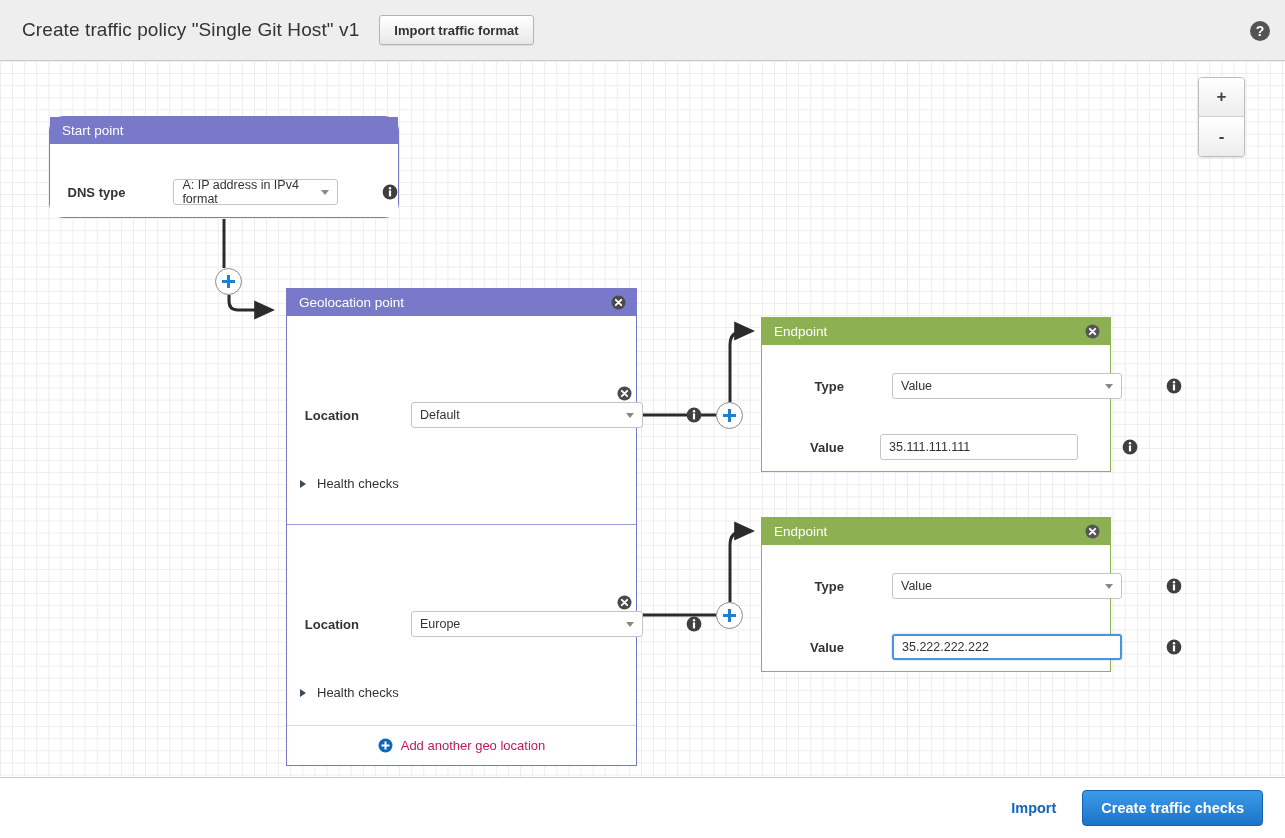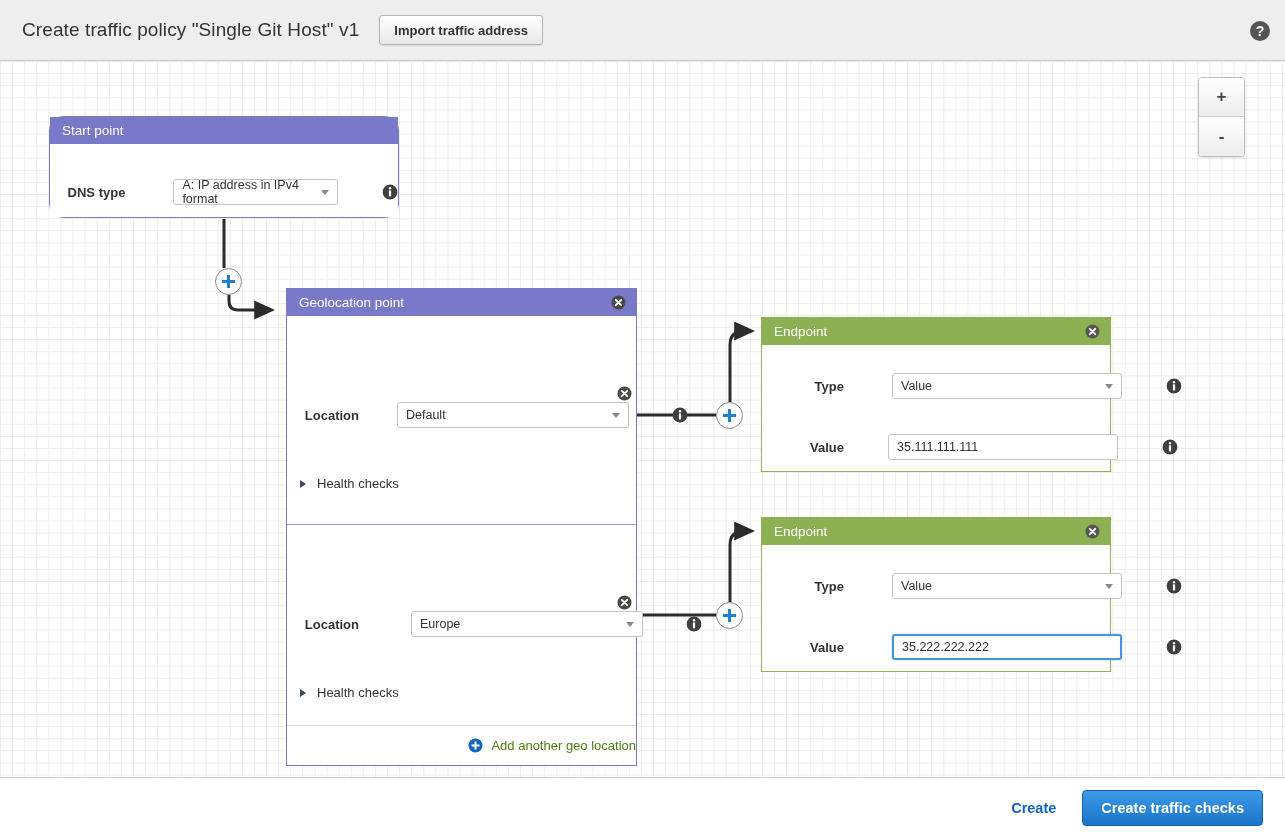--- a/index.html
+++ b/index.html
@@ -150,23 +150,23 @@
     border-top: 4.5px solid transparent;
     border-bottom: 4.5px solid transparent;
     border-left: 6px solid #3d4a5c;
     margin-right: 11px;
   }
 
   
   .add-geo {
     border-top: 1px solid #d6d6e6;
     height: 40px;
-    display: flex; align-items: center; justify-content: flex-end;
+    display: flex; align-items: center; justify-content: center;
     gap: 8px;
-    color: #4d7c0f;
+    color: #be185d;
     font-size: 13px;
     cursor: pointer;
   }
 
   
   .plus-node {
     position: absolute;
     width: 27px; height: 27px;
     border-radius: 50%;
     background: #ffffff;
@@ -201,21 +201,21 @@
     border-radius: 4px;
     cursor: pointer;
     white-space: nowrap;
   }
 </style>
 </head>
 <body>
 
 <div id="topbar">
   <div id="page-title">Create traffic policy "Single Git Host" v1</div>
-  <button id="import-btn">Import traffic address</button>
+  <button id="import-btn">Import traffic format</button>
   <span id="help-icon">
     <svg width="22" height="22" viewBox="0 0 22 22">
       <circle cx="11" cy="11" r="10" fill="#545454"></circle>
       <text x="11" y="16" font-family="Liberation Sans, sans-serif" font-size="14" font-weight="bold" fill="#ffffff" text-anchor="middle">?</text>
     </svg>
   </span>
 </div>
 
 <div id="canvas">
 
@@ -284,21 +284,21 @@
 
     <div class="node-body" style="height:209px; position:relative; border-bottom:1px solid #9a9ad4;">
       <span class="ico close-ico" style="position:absolute; right:4px; top:70px;">
         <svg width="15" height="15" viewBox="0 0 15 15">
           <circle cx="7.5" cy="7.5" r="7" fill="#4a4a4a"></circle>
           <path d="M4.8,4.8 L10.2,10.2 M10.2,4.8 L4.8,10.2" stroke="#ffffff" stroke-width="1.9" stroke-linecap="round"></path>
         </svg>
       </span>
       <div class="row" style="position:absolute; left:0; top:99px; transform:translateY(-50%);">
         <div class="lbl" style="width:72px;">Location</div>
-        <div class="select" style="margin-left:2px; width:232px;">
+        <div class="select" style="margin-left:16px; width:232px;">
           <span>Default</span>
           <span class="caret"></span>
         </div>
         <span class="ico info-ico" style="margin-left:7px;">
           <svg width="16" height="16" viewBox="0 0 16 16">
             <circle cx="8" cy="8" r="7.4" fill="#3f3f3f"></circle>
             <circle cx="8" cy="4.3" r="1.2" fill="#ffffff"></circle>
             <rect x="6.9" y="6.4" width="2.2" height="6" fill="#ffffff"></rect>
           </svg>
         </span>
@@ -378,21 +378,21 @@
         <span class="ico info-ico" style="margin-left:8px;">
           <svg width="16" height="16" viewBox="0 0 16 16">
             <circle cx="8" cy="8" r="7.4" fill="#3f3f3f"></circle>
             <circle cx="8" cy="4.3" r="1.2" fill="#ffffff"></circle>
             <rect x="6.9" y="6.4" width="2.2" height="6" fill="#ffffff"></rect>
           </svg>
         </span>
       </div>
       <div class="row" style="position:absolute; left:0; top:102px; transform:translateY(-50%);">
         <div class="lbl" style="width:82px;">Value</div>
-        <div class="textin" style="margin-left:8px; width:230px;">
+        <div class="textin" style="margin-left:0; width:198px;">
           <span>35.111.111.111</span>
         </div>
         <span class="ico info-ico" style="margin-left:8px;">
           <svg width="16" height="16" viewBox="0 0 16 16">
             <circle cx="8" cy="8" r="7.4" fill="#3f3f3f"></circle>
             <circle cx="8" cy="4.3" r="1.2" fill="#ffffff"></circle>
             <rect x="6.9" y="6.4" width="2.2" height="6" fill="#ffffff"></rect>
           </svg>
         </span>
       </div>
@@ -436,15 +436,15 @@
             <rect x="6.9" y="6.4" width="2.2" height="6" fill="#ffffff"></rect>
           </svg>
         </span>
       </div>
     </div>
   </div>
 
 </div>
 
 <div id="footer">
-  <a id="cancel-link" href="#">Create</a>
+  <a id="cancel-link" href="#">Import</a>
   <button id="create-btn">Create traffic checks</button>
 </div>
 
 </body></html>

